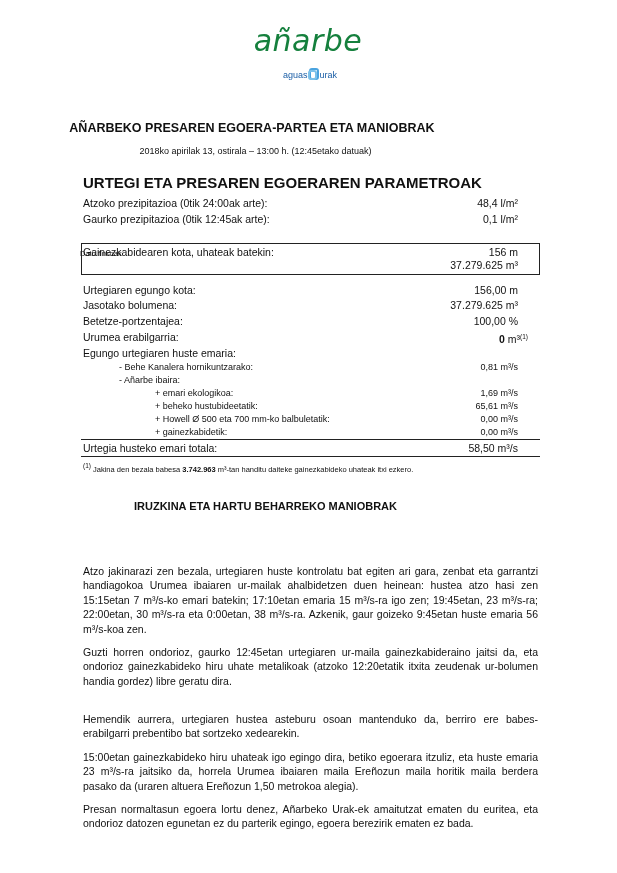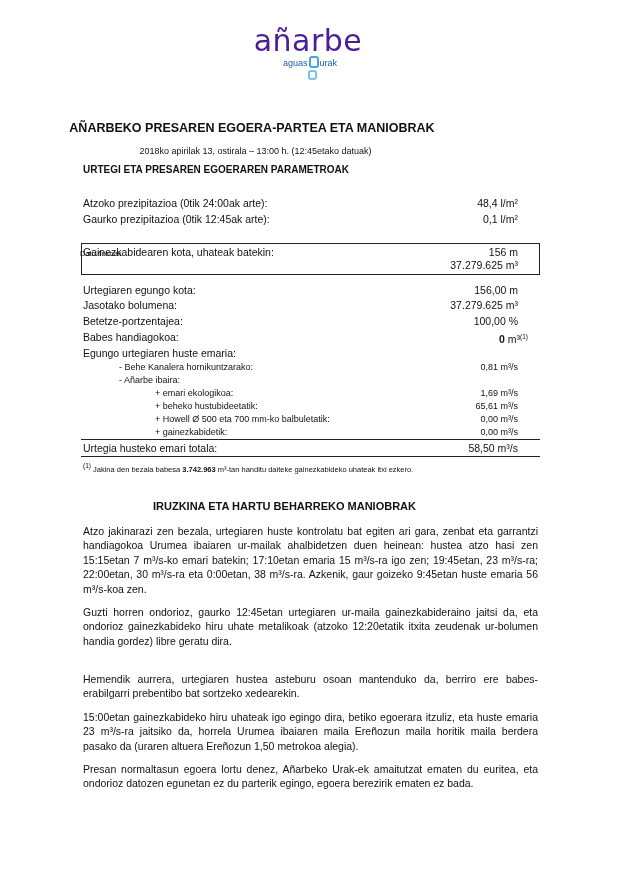--- a/index.html
+++ b/index.html
@@ -5,44 +5,44 @@
     html, body { margin: 0; padding: 0; background: #ffffff; }
     body {
       width: 617px; height: 873px; position: relative; overflow: hidden;
       font-family: "Liberation Sans", sans-serif; color: #111;
     }
     .logo {
       position: absolute; left: 248px; top: 26px; width: 120px; text-align: center;
     }
     .logo-main {
       font-family: "DejaVu Sans", sans-serif; font-size: 30px; line-height: 30px;
-      color: #4c1d95; letter-spacing: 0.5px; font-weight: normal;
+      color: #15803d; letter-spacing: 0.5px; font-weight: normal; font-style: italic;
     }
     .logo-sub {
-      font-size: 9px; color: #1b5ea6; margin-top: 0px; line-height: 10px;
+      font-size: 9px; color: #1b5ea6; margin-top: 12px; line-height: 10px;
       position: relative; left: 2px;
     }
     .logo-drop {
       display: inline-block; width: 6px; height: 8px; border: 2px solid #4aa3df;
       border-radius: 3px; vertical-align: -2px; margin: 0 1px;
     }
     .logo-drop2 {
       position: absolute; left: 60px; top: 44px; width: 5px; height: 6px;
       border: 2px solid #7cc1ea; border-radius: 3px;
     }
     .title {
       position: absolute; left: 0; width: 504px; top: 121px; text-align: center;
       font-weight: bold; font-size: 12.5px;
     }
     .subtitle {
       position: absolute; left: 0; width: 511px; top: 146px; text-align: center;
       font-size: 9px;
     }
     .h2 {
-      position: absolute; left: 83px; top: 164px; font-weight: bold; font-size: 10px;
+      position: absolute; left: 83px; top: 174px; font-weight: bold; font-size: 15px;
     }
     .row {
       position: absolute; left: 83px; width: 455px; font-size: 10.5px; height: 14px; line-height: 14px;
     }
     .row .lbl { position: absolute; left: 0; white-space: nowrap; }
     .row .val { position: absolute; right: 20px; white-space: nowrap; text-align: right; }
     .row.sm { font-size: 9px; }
     .sup { font-size: 6.5px; vertical-align: 4px; }
     .datu {
       position: absolute; left: 80px; top: 234px; font-size: 7.5px; margin-top: 15px;
@@ -53,25 +53,26 @@
     }
     .totline {
       position: absolute; left: 81px; width: 459px; border-top: 1px solid #222;
     }
     .footnote {
       position: absolute; left: 83px; top: 462px; font-size: 7.5px; white-space: nowrap;
     }
     .footnote b { font-weight: bold; }
     .h3 {
       position: absolute; left: 0; width: 531px; top: 500px; text-align: center;
-      font-weight: bold; font-size: 11px; padding-left: 19px;
+      font-weight: bold; font-size: 11px;
     }
     .para {
       position: absolute; left: 83px; width: 455px; font-size: 10.5px; line-height: 14.4px;
       text-align: justify;
+      margin-top: 40px;
     }
   </style>
 </head>
 <body>
 
 <div class="logo">
   <div class="logo-main">añarbe</div>
   <div class="logo-sub">
     <span>aguas</span><span class="logo-drop"></span><span>urak</span>
   </div>
@@ -108,21 +109,21 @@
 </div>
 <div class="row" style="top:298px">
   <span class="lbl">Jasotako bolumena:</span>
   <span class="val">37.279.625 m³</span>
 </div>
 <div class="row" style="top:314px">
   <span class="lbl">Betetze-portzentajea:</span>
   <span class="val">100,00 %</span>
 </div>
 <div class="row" style="top:330px">
-  <span class="lbl">Babes handiagokoa:</span>
+  <span class="lbl">Urumea erabilgarria:</span>
   <span class="val" style="right:10px"><b>0</b> <span>m³</span><span class="sup">(1)</span></span>
 </div>
 
 <div class="row" style="top:346px">
   <span class="lbl">Egungo urtegiaren huste emaria:</span>
 </div>
 <div class="row sm" style="top:360px">
   <span class="lbl" style="left:36px">- Behe Kanalera hornikuntzarako:</span>
   <span class="val">0,81 m³/s</span>
 </div>

